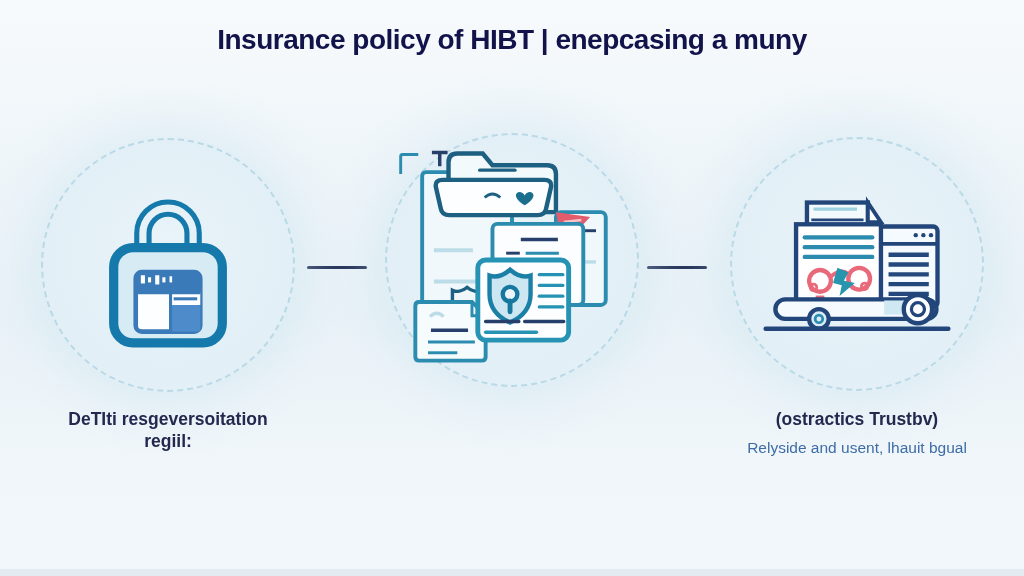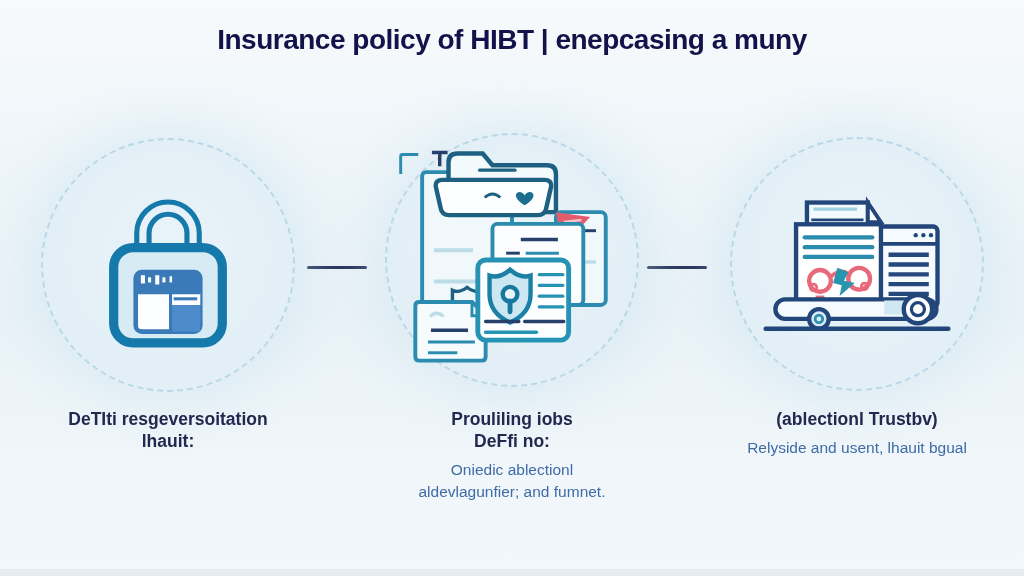--- a/index.html
+++ b/index.html
@@ -80,21 +80,21 @@
         <rect x="60" y="108" width="29" height="12" fill="#ffffff"></rect>
         <line x1="63" y1="114" x2="86" y2="114" stroke="#3a7ab8" stroke-width="3"></line>
         <rect x="60" y="120" width="29" height="26" rx="2" fill="#4d8bcb"></rect>
         <line x1="60" y1="108" x2="60" y2="146" stroke="#3a7ab8" stroke-width="3"></line>
         <line x1="26" y1="108" x2="89" y2="108" stroke="#3a7ab8" stroke-width="3"></line>
       </svg>
     </div>
     <div class="text-block">
       <h2 class="heading">
         <span>DeTIti resgeversoitation</span>
-        <span>lhauit:</span>
+        <span>regiil:</span>
       </h2>
       <p class="body-text">
       </p>
     </div>
   </section>
 
   <section class="feature feature-2">
     <div class="circle">
       <svg width="252" height="252" viewBox="0 0 256 256">
 
@@ -139,30 +139,20 @@
         <circle cx="126" cy="163" r="7.5" fill="#eaf4f9" stroke="#17789f" stroke-width="4.5"></circle>
         <line x1="126" y1="170" x2="126" y2="181" stroke="#17789f" stroke-width="5" stroke-linecap="round"></line>
         <line x1="156" y1="143" x2="180" y2="143" stroke="#2692b4" stroke-width="3.5" stroke-linecap="round"></line>
         <line x1="156" y1="154" x2="180" y2="154" stroke="#2692b4" stroke-width="3.5" stroke-linecap="round"></line>
         <line x1="156" y1="165" x2="180" y2="165" stroke="#2692b4" stroke-width="3.5" stroke-linecap="round"></line>
         <line x1="156" y1="176" x2="180" y2="176" stroke="#2692b4" stroke-width="3.5" stroke-linecap="round"></line>
         <path d="M101 191 h34 M141 191 h40" stroke="#27406b" stroke-width="3.5" stroke-linecap="round"></path>
         <path d="M101 202 h52" stroke="#2692b4" stroke-width="3.5" stroke-linecap="round"></path>
       </svg>
     </div>
-    <div class="text-block">
-      <h2 class="heading">
-        <span>Prouliling iobs</span>
-        <span>DeFfi no:</span>
-      </h2>
-      <p class="body-text">
-        <span>Oniedic ablectionl</span>
-        <span>aldevlagunfier; and fumnet.</span>
-      </p>
-    </div>
   </section>
 
   <section class="feature feature-3">
     <div class="circle">
       <svg width="196" height="136" viewBox="0 0 180 125">
 
         <rect x="44" y="6" width="56" height="24" fill="#f2fafd" stroke="#22457a" stroke-width="4"></rect>
         <polygon points="100,6 112,24 100,24" fill="#fdfeff" stroke="#22457a" stroke-width="3.5"></polygon>
         <line x1="50" y1="12" x2="90" y2="12" stroke="#9fd2e0" stroke-width="3"></line>
         <line x1="48" y1="22" x2="96" y2="22" stroke="#22457a" stroke-width="2.5"></line>
@@ -196,21 +186,21 @@
         <circle cx="146" cy="104" r="13" fill="#fdfeff" stroke="#22457a" stroke-width="4"></circle>
         <circle cx="146" cy="104" r="6" fill="none" stroke="#22457a" stroke-width="3"></circle>
         <circle cx="55" cy="113" r="9" fill="#d9ecf5" stroke="#22457a" stroke-width="4"></circle>
         <circle cx="55" cy="113" r="3.5" fill="none" stroke="#2b8cb0" stroke-width="2.5"></circle>
 
         <line x1="6" y1="122" x2="174" y2="122" stroke="#22457a" stroke-width="4" stroke-linecap="round"></line>
       </svg>
     </div>
     <div class="text-block">
       <h2 class="heading">
-        <span>(ablectionl Trustbv)</span>
+        <span>(ostractics Trustbv)</span>
       </h2>
       <p class="body-text">
         <span>Relyside and usent, lhauit bgual</span>
       </p>
     </div>
   </section>
 
   <div class="bottom-strip"></div>
 </div>
 

